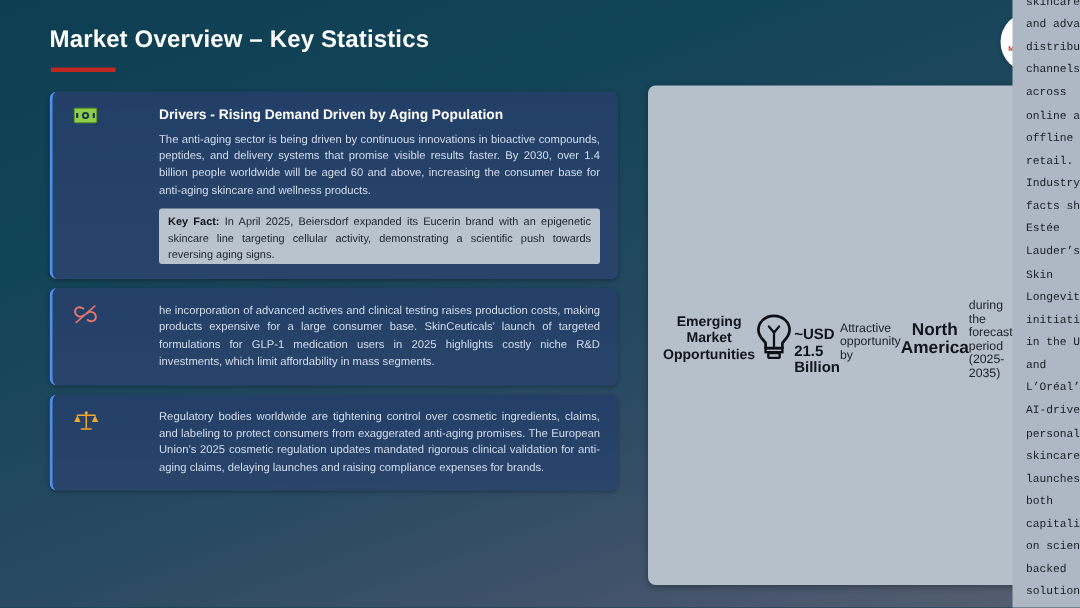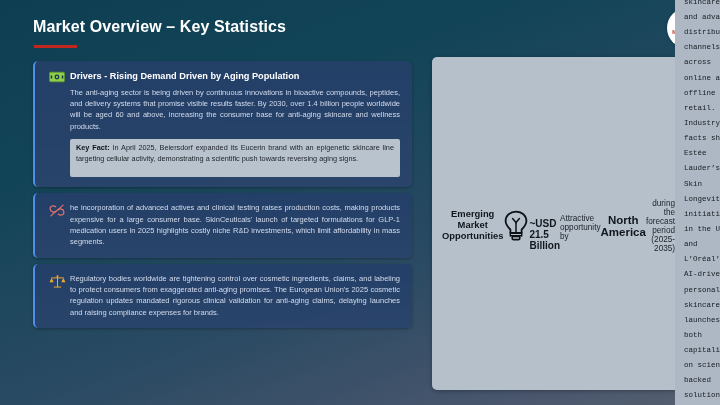--- a/index.html
+++ b/index.html
@@ -85,20 +85,21 @@
     position: relative;
     background: linear-gradient(180deg, rgba(35,63,104,0.96) 0%, rgba(42,68,107,0.94) 100%);
     border-radius: 5px;
     border-left: 2.5px solid #4d8fea;
     box-shadow: 0 1px 3px rgba(0,0,0,0.30);
     padding: 9px 12px 10px 9px;
     margin-bottom: 6px;
     box-sizing: border-box;
     display: flex;
     align-items: flex-start;
+    gap: 36px;
   }
   .card-icon {
     flex: 0 0 26px;
     width: 26px;
     display: flex;
     align-items: center;
     justify-content: center;
     padding-top: 1px;
   }
   .card-body { flex: 1 1 auto; min-width: 0; }
@@ -113,21 +114,21 @@
     font-size: 7.5px;
     color: #d3dced;
     line-height: 1.52;
     text-align: justify;
     margin: 0;
   }
   .callout {
     margin-top: 7px;
     background: #b9c3cd;
     border-radius: 2px;
-    padding: 4px 6px 12px 6px;
+    padding: 4px 6px 0 6px;
     font-size: 7.3px;
     line-height: 1.5;
     color: #20262e;
     text-align: justify;
   }
   .callout b { color: #0e1319; }
 
   
   .right-panel {
     position: absolute;
@@ -169,21 +170,21 @@
     font-size: 11.5px;
     font-weight: bold;
     color: #11161c;
     margin-top: 5px;
     text-align: center;
   }
   .panel-period {
     font-size: 8.2px;
     color: #1b2128;
     margin-top: 6px;
-    text-align: right;
+    text-align: left;
   }
   .panel-note {
     margin-top: 13px;
     width: 100%;
     flex: 1 1 auto;
     background: #aeb8c4;
     border-radius: 3px;
     padding: 7px 9px;
     box-sizing: border-box;
     font-size: 7.5px;

